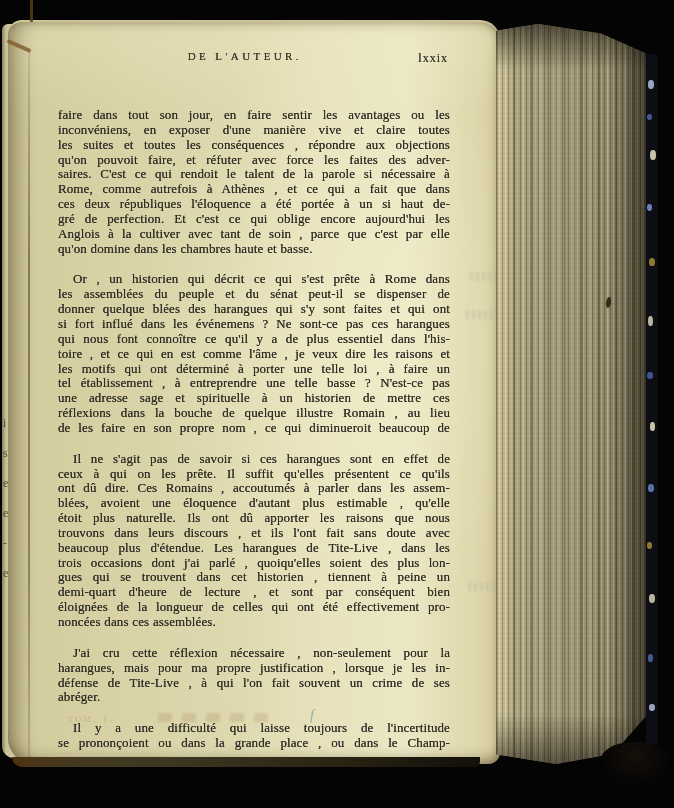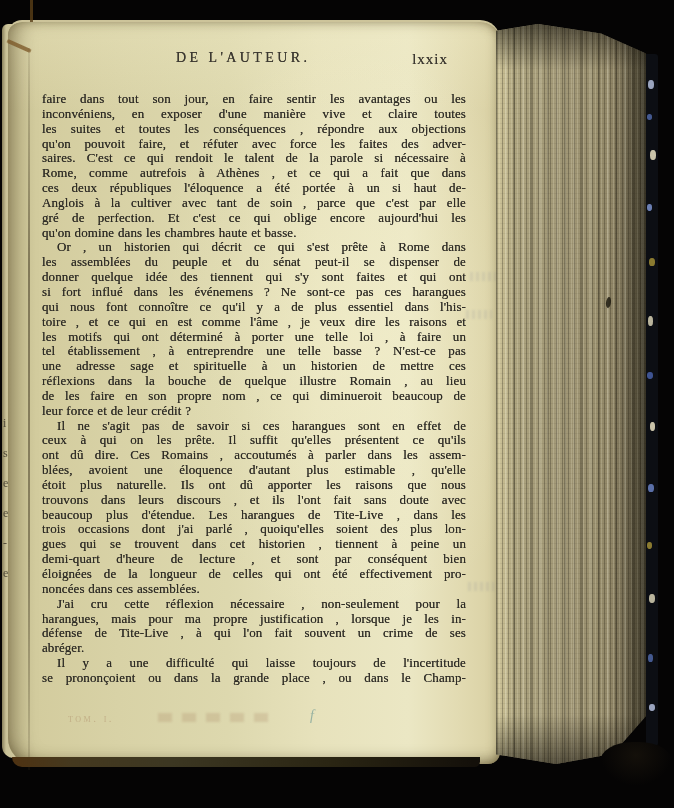--- a/index.html
+++ b/index.html
@@ -25,31 +25,31 @@
                inset 0 -10px 16px -9px rgba(80,70,40,.6),
                inset 0 6px 10px -6px rgba(120,108,66,.35);
     border-top:2px solid #cdc49a;}
   #gutter-crease{position:absolute;left:20px;top:26px;width:2px;height:722px;
     background:linear-gradient(180deg,rgba(70,60,38,.1),rgba(70,60,38,.55) 30%,rgba(70,60,38,.5) 70%,rgba(70,60,38,.15));
     filter:blur(.7px);}
 
   
   #running-header{position:absolute;left:34px;top:28px;width:424px;height:18px;color:#3b3831;}
   #running-title{position:absolute;left:50%;transform:translateX(-58%);
-    font-size:14px;letter-spacing:3.4px;white-space:nowrap;
+    font-size:11px;letter-spacing:3.4px;white-space:nowrap;
     text-shadow:0 0 .35px rgba(55,50,40,.9);text-align:right;}
-  #page-number{position:absolute;right:18px;top:1px;font-size:15px;letter-spacing:1px;
+  #page-number{position:absolute;right:18px;top:1px;font-size:12px;letter-spacing:1px;
     text-shadow:0 0 .3px rgba(55,50,40,.85);}
 
   
   #text-block{position:absolute;left:34px;top:70px;width:424px;
     font-size:13px;line-height:14.85px;color:#2f2d27;
     letter-spacing:.1px;word-spacing:.4px;
     text-shadow:0 0 .35px rgba(47,44,36,.85);}
-  .para{margin:0;}
+  .para{margin:16px;}
   .line{text-align:justify;text-align-last:justify;height:14.85px;overflow:hidden;white-space:nowrap0;}
   .line.last{text-align-last:left;}
   .line.first{text-indent:15px;}
 
   
   #bleedthrough{position:absolute;left:60px;top:690px;font-size:11px;letter-spacing:2.5px;
     color:rgba(150,100,70,.30);filter:blur(.6px);font-variant:small-caps;}
   .ghost-dashes{position:absolute;left:150px;top:691px;width:120px;height:9px;
     background:repeating-linear-gradient(90deg,rgba(150,105,75,.18) 0 14px,transparent 14px 24px);
     filter:blur(1px);}
@@ -112,37 +112,36 @@
 
     <div id="text-block">
         <div class="para">
           <div class="line">faire dans tout son jour, en faire sentir les avantages ou les</div>
           <div class="line">inconvéniens, en exposer d'une manière vive et claire toutes</div>
           <div class="line">les suites et toutes les conséquences , répondre aux objections</div>
           <div class="line">qu'on pouvoit faire, et réfuter avec force les faites des adver-</div>
           <div class="line">saires. C'est ce qui rendoit le talent de la parole si nécessaire à</div>
           <div class="line">Rome, comme autrefois à Athènes , et ce qui a fait que dans</div>
           <div class="line">ces deux républiques l'éloquence a été portée à un si haut de-</div>
+          <div class="line">gré de perfection. Et c'est ce qui oblige encore aujourd'hui les</div>
           <div class="line">Anglois à la cultiver avec tant de soin , parce que c'est par elle</div>
-          <div class="line">gré de perfection. Et c'est ce qui oblige encore aujourd'hui les</div>
           <div class="line last">qu'on domine dans les chambres haute et basse.</div>
         </div>
         <div class="para">
           <div class="line first">Or , un historien qui décrit ce qui s'est prête à Rome dans</div>
           <div class="line">les assemblées du peuple et du sénat peut-il se dispenser de</div>
-          <div class="line">donner quelque idée des tiennent qui s'y sont faites et qui ont</div>
+          <div class="line">donner quelque blées des harangues qui s'y sont faites et qui ont</div>
           <div class="line">si fort influé dans les événemens ? Ne sont-ce pas ces harangues</div>
           <div class="line">qui nous font connoître ce qu'il y a de plus essentiel dans l'his-</div>
           <div class="line">toire , et ce qui en est comme l'âme , je veux dire les raisons et</div>
           <div class="line">les motifs qui ont déterminé à porter une telle loi , à faire un</div>
           <div class="line">tel établissement , à entreprendre une telle basse ? N'est-ce pas</div>
           <div class="line">une adresse sage et spirituelle à un historien de mettre ces</div>
           <div class="line">réflexions dans la bouche de quelque illustre Romain , au lieu</div>
           <div class="line">de les faire en son propre nom , ce qui diminueroit beaucoup de</div>
-          <div class="line last">leur force et de leur crédit ?</div>
         </div>
         <div class="para">
           <div class="line first">Il ne s'agit pas de savoir si ces harangues sont en effet de</div>
           <div class="line">ceux à qui on les prête. Il suffit qu'elles présentent ce qu'ils</div>
           <div class="line">ont dû dire. Ces Romains , accoutumés à parler dans les assem-</div>
           <div class="line">blées, avoient une éloquence d'autant plus estimable , qu'elle</div>
           <div class="line">étoit plus naturelle. Ils ont dû apporter les raisons que nous</div>
           <div class="line">trouvons dans leurs discours , et ils l'ont fait sans doute avec</div>
           <div class="line">beaucoup plus d'étendue. Les harangues de Tite-Live , dans les</div>
           <div class="line">trois occasions dont j'ai parlé , quoiqu'elles soient des plus lon-</div>

